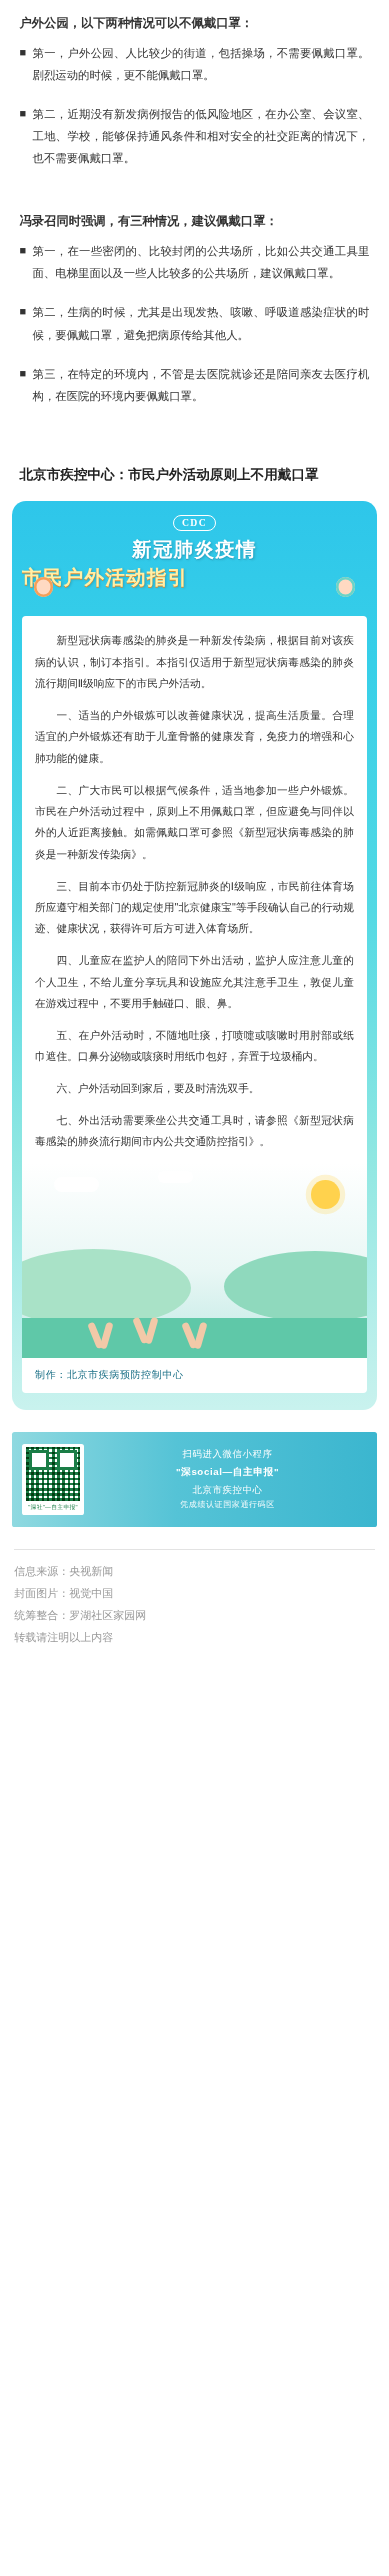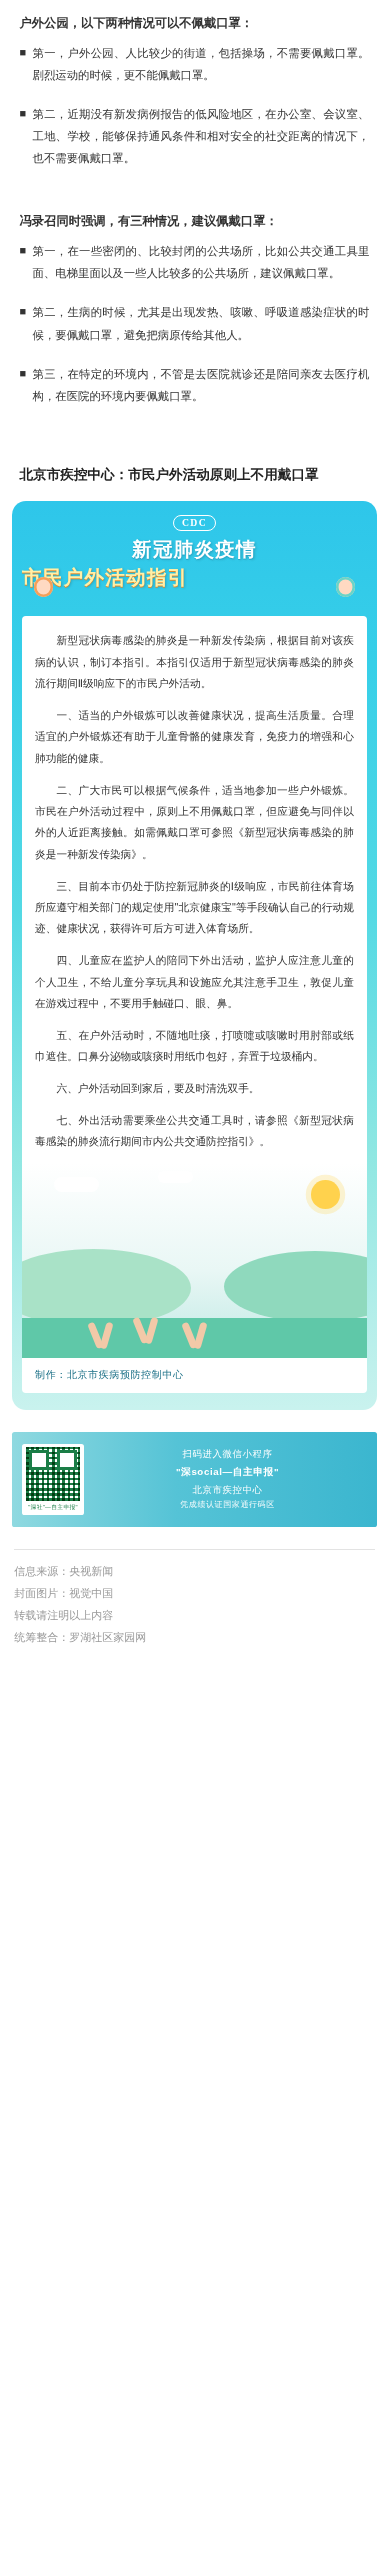--- a/index.html
+++ b/index.html
@@ -353,18 +353,18 @@
       <div class="qr-line">扫码进入微信小程序</div>
       <div class="qr-line strong">"深social—自主申报"</div>
       <div class="qr-line">北京市疾控中心</div>
       <div class="qr-line small">凭成绩认证国家通行码区</div>
     </div>
   </div>
 
   <div class="footer">
     <div class="footer-line">信息来源：央视新闻</div>
     <div class="footer-line">封面图片：视觉中国</div>
+    <div class="footer-line">统筹整合：罗湖社区家园网</div>
     <div class="footer-line">转载请注明以上内容</div>
-    <div class="footer-line">统筹整合：罗湖社区家园网</div>
   </div>
 
 </div>
 
 
 </body></html>

